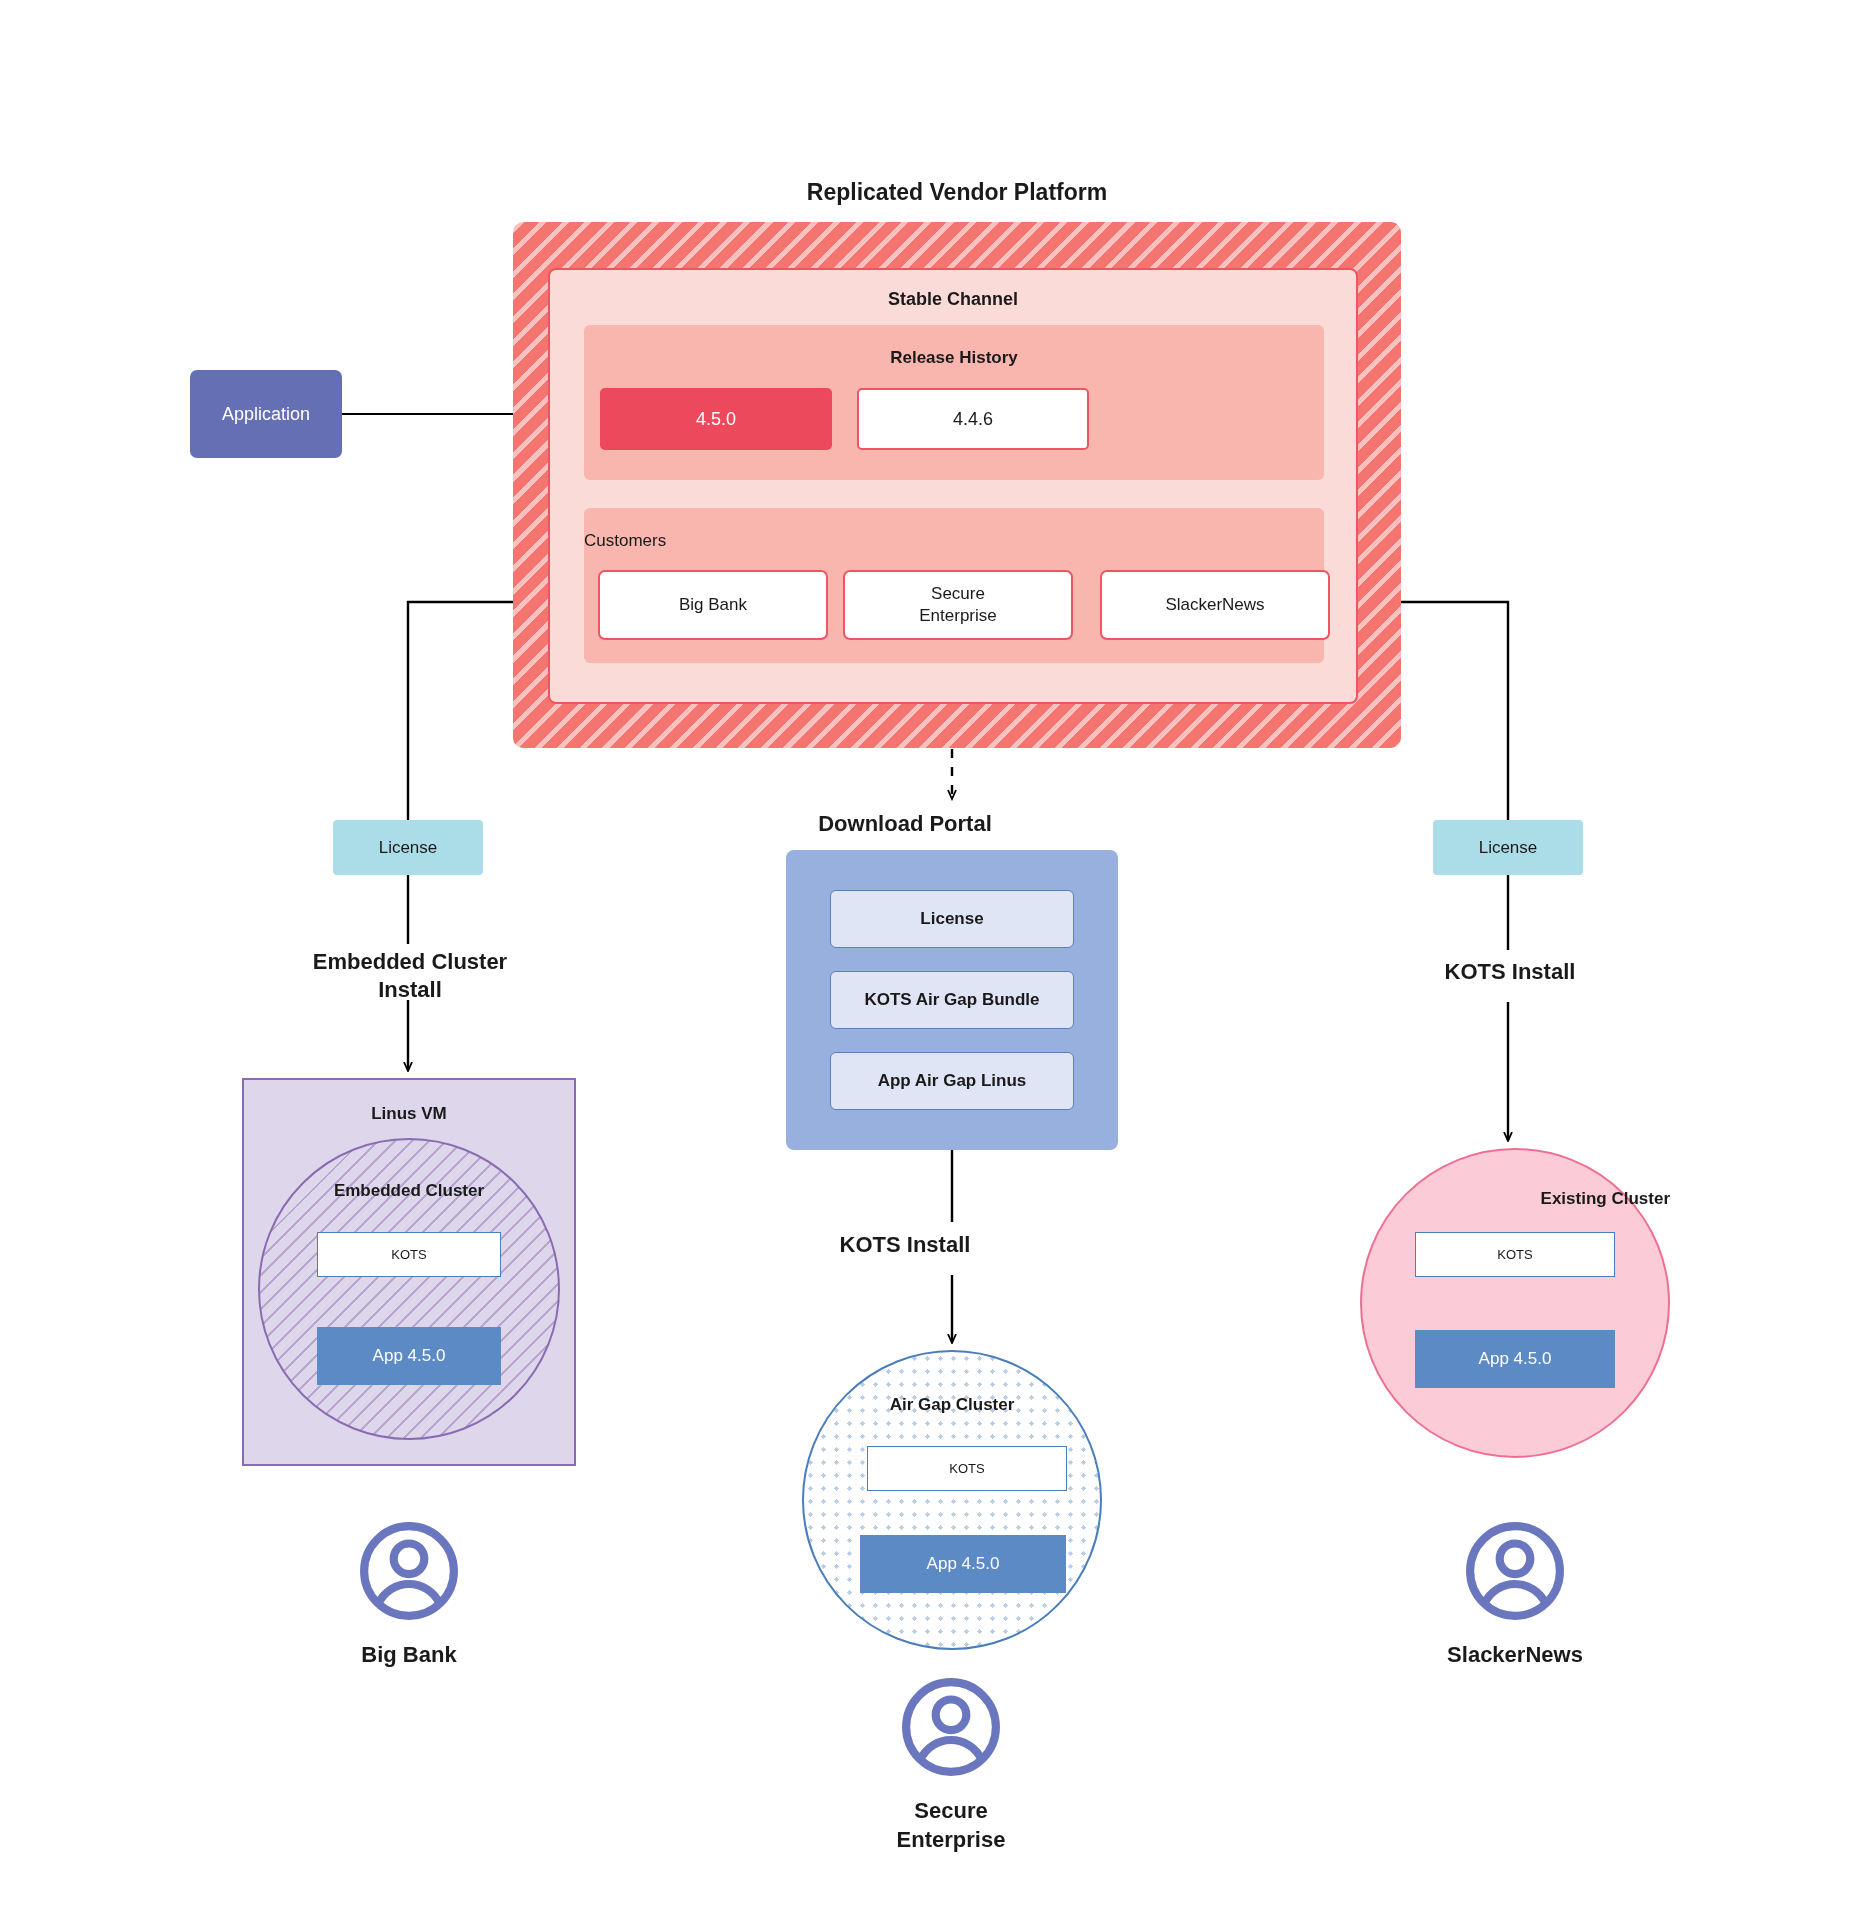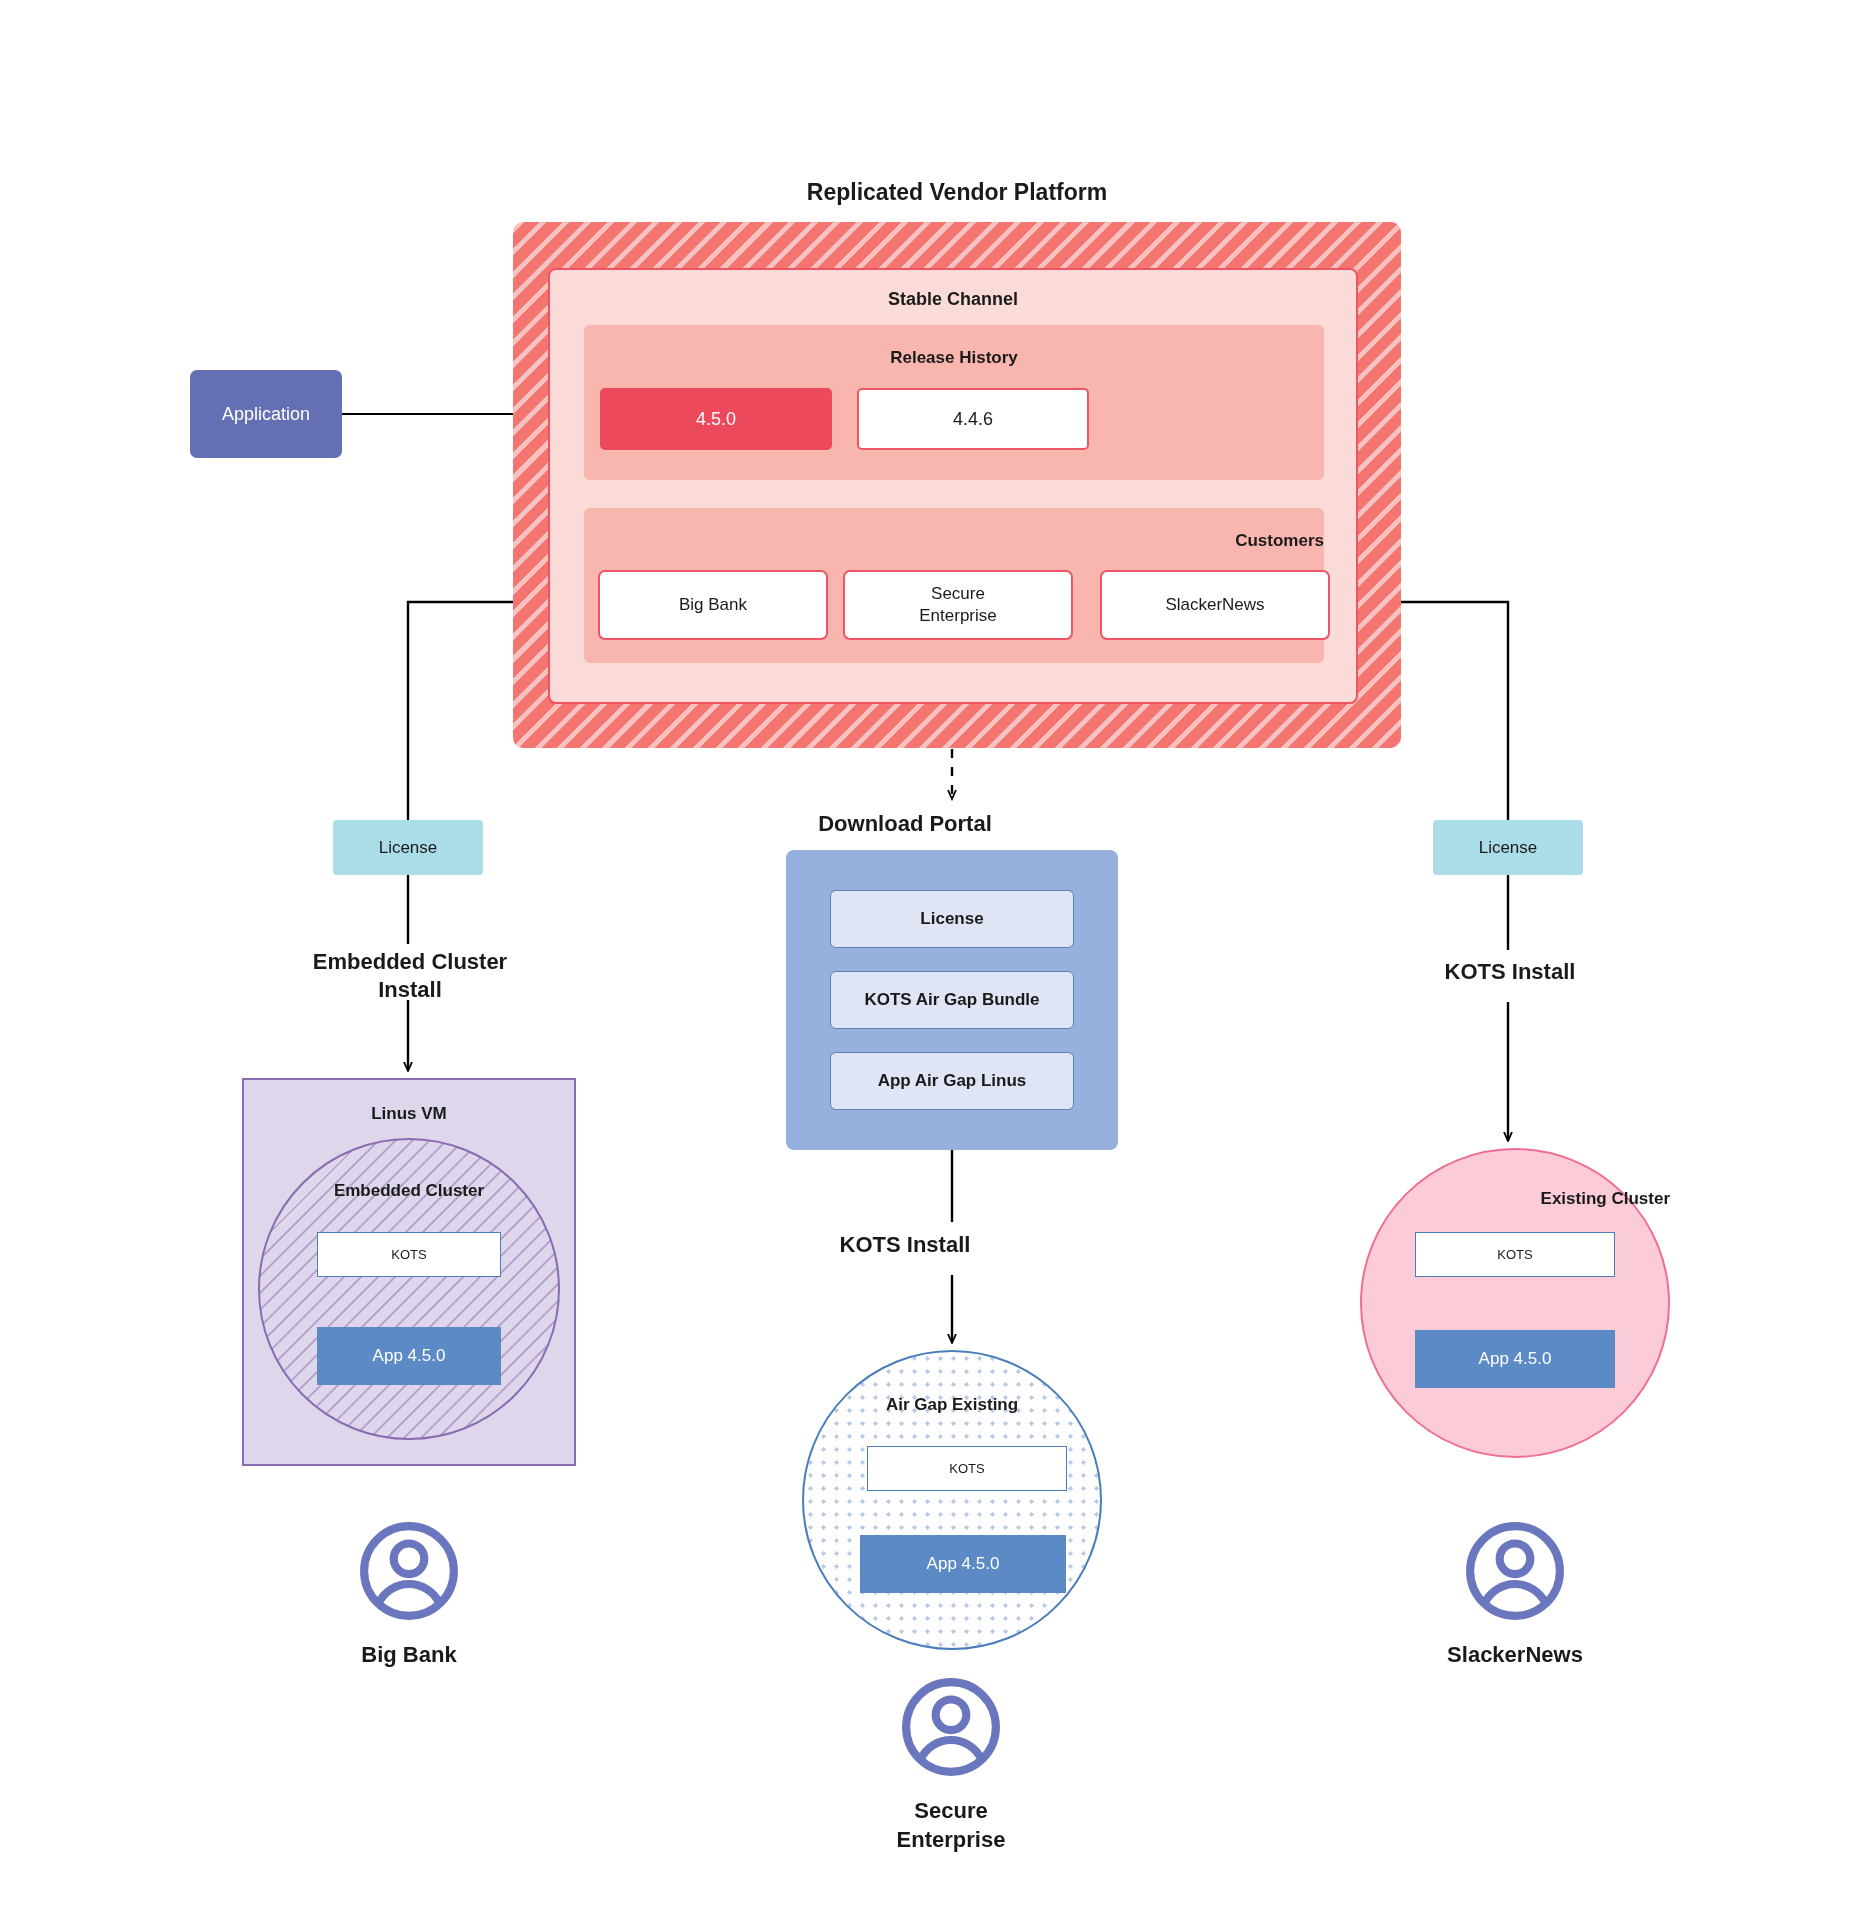--- a/index.html
+++ b/index.html
@@ -85,21 +85,21 @@
     border: 2px solid #ed5565;
     color: #1a1a1a;
   }
   #customers-group {
     left: 584px; top: 508px; width: 740px; height: 155px;
     border-radius: 6px;
     background: #f8b6ae;
   }
   #customers-title {
     left: 584px; top: 530px; width: 740px;
-    font-size: 17px; font-weight: 700; text-align: right;
+    font-size: 17px; font-weight: 400; text-align: left;
   }
   .customer-chip {
     top: 570px; width: 230px; height: 70px;
     border-radius: 7px;
     background: #ffffff;
     border: 2px solid #ed5565;
     box-sizing: border-box;
     display: flex; align-items: center; justify-content: center;
     text-align: center;
     font-size: 17px;
@@ -337,21 +337,21 @@
   <div class="abs portal-item" id="portal-item-2">App Air Gap Linus</div>
 
   <div class="abs" id="linux-vm"></div>
   <div class="abs lbl" id="linux-vm-title">Linus VM</div>
   <div class="abs" id="embedded-cluster"></div>
   <div class="abs lbl" id="embedded-cluster-title">Embedded Cluster</div>
   <div class="abs kots-box" id="ec-kots">KOTS</div>
   <div class="abs app-box" id="ec-app">App 4.5.0</div>
 
   <div class="abs" id="air-gap-cluster"></div>
-  <div class="abs lbl" id="air-gap-cluster-title">Air Gap Existing</div>
+  <div class="abs lbl" id="air-gap-cluster-title">Air Gap Cluster</div>
   <div class="abs kots-box" id="ag-kots">KOTS</div>
   <div class="abs app-box" id="ag-app">App 4.5.0</div>
 
   <div class="abs" id="existing-cluster"></div>
   <div class="abs lbl" id="existing-cluster-title">Existing Cluster</div>
   <div class="abs kots-box" id="ex-kots">KOTS</div>
   <div class="abs app-box" id="ex-app">App 4.5.0</div>
 
   <svg class="abs avatar" id="avatar-bigbank" viewBox="0 0 100 100" xmlns="http://www.w3.org/2000/svg">
     <circle cx="50" cy="50" r="44" fill="none" stroke="#6a76bd" stroke-width="8"></circle>

